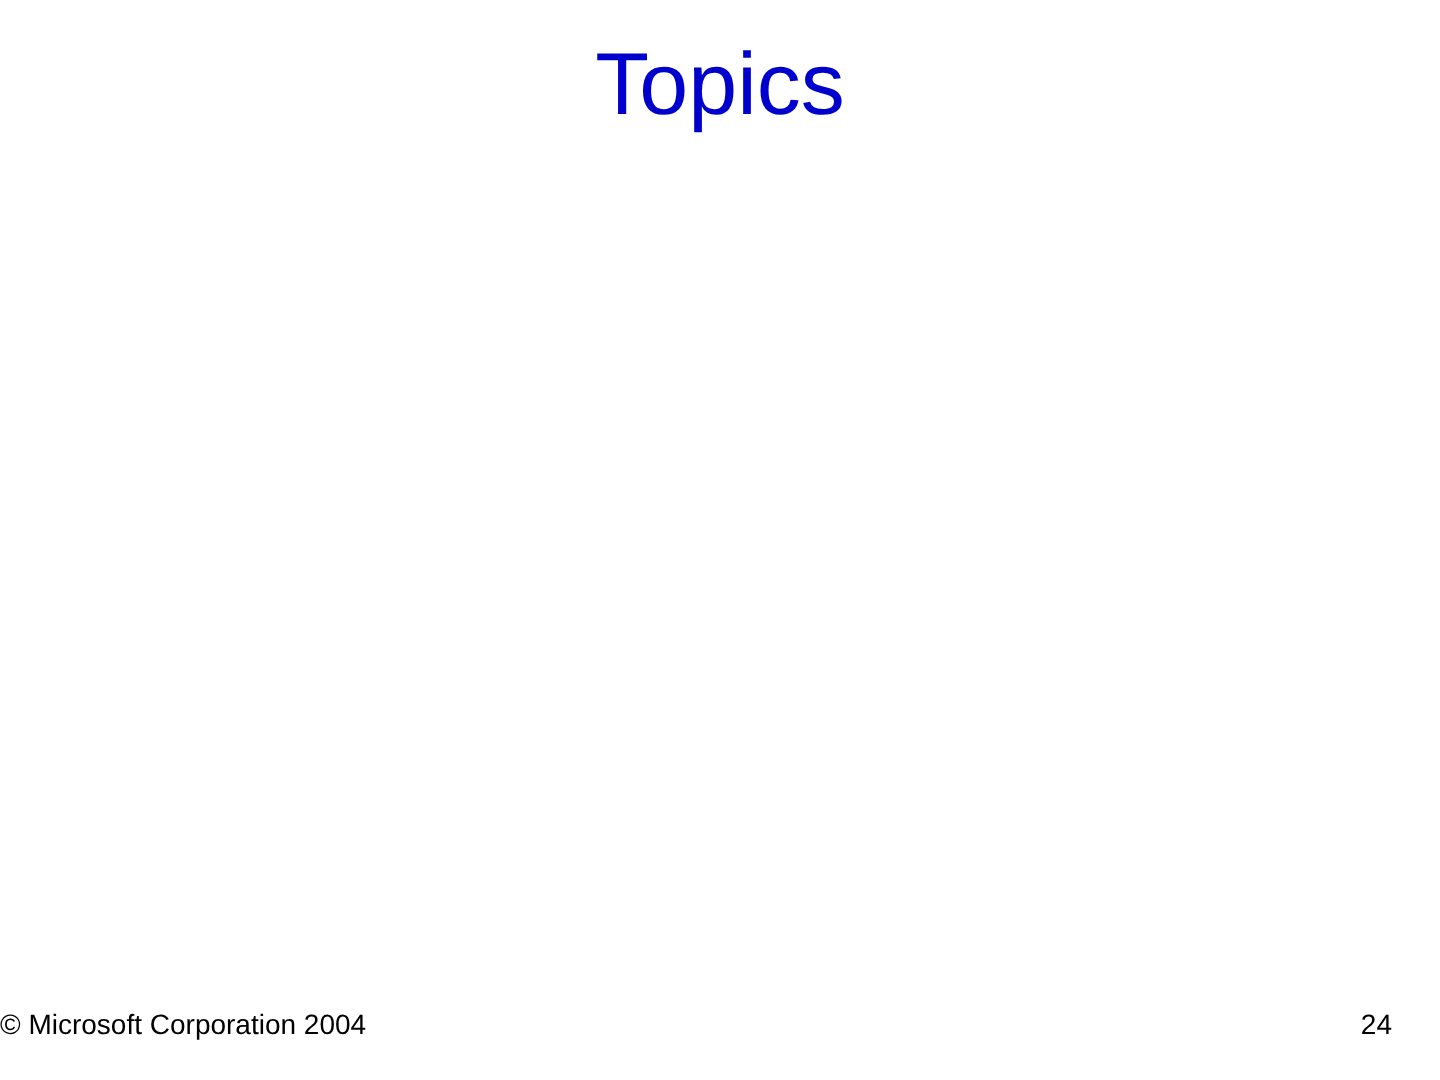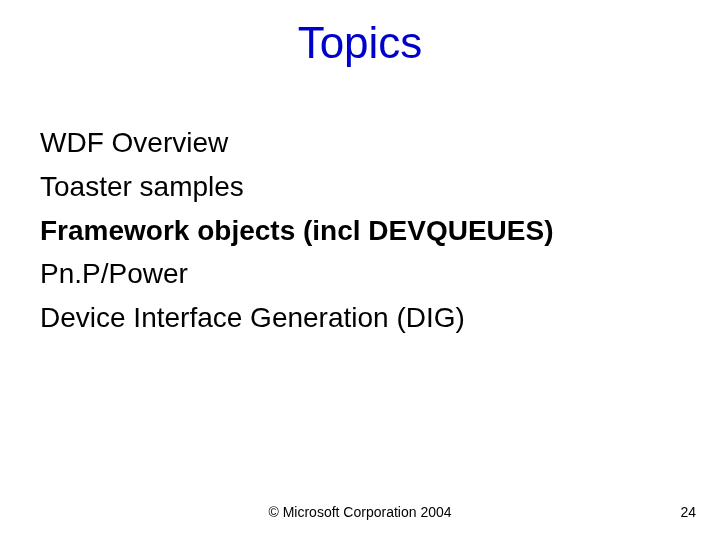--- a/index.html
+++ b/index.html
@@ -40,44 +40,37 @@
     margin: 0 0 6px 0;
   }
   .body-list .item.highlight {
     font-weight: 700;
   }
   .footer-copy {
     position: absolute;
     bottom: 20px;
     left: 0;
     width: 100%;
-    text-align: center;
+    text-align: left;
     font-size: 14px;
     color: #000000;
   }
   .page-num {
     position: absolute;
     bottom: 20px;
     right: 24px;
     font-size: 14px;
     color: #000000;
     margin-top: 38px;
   }
 </style>
 </head>
 <body>
 
 <div class="slide">
 
   <div class="title">Topics</div>
 
-  <div class="body-list">
-    <div class="item">WDF Overview</div>
-    <div class="item">Toaster samples</div>
-    <div class="item highlight">Framework objects (incl DEVQUEUES)</div>
-    <div class="item">Pn.P/Power</div>
-    <div class="item">Device Interface Generation (DIG)</div>
-  </div>
 
   <div class="footer-copy">© Microsoft Corporation 2004</div>
   <div class="page-num">24</div>
 
 </div>
 
 </body></html>

